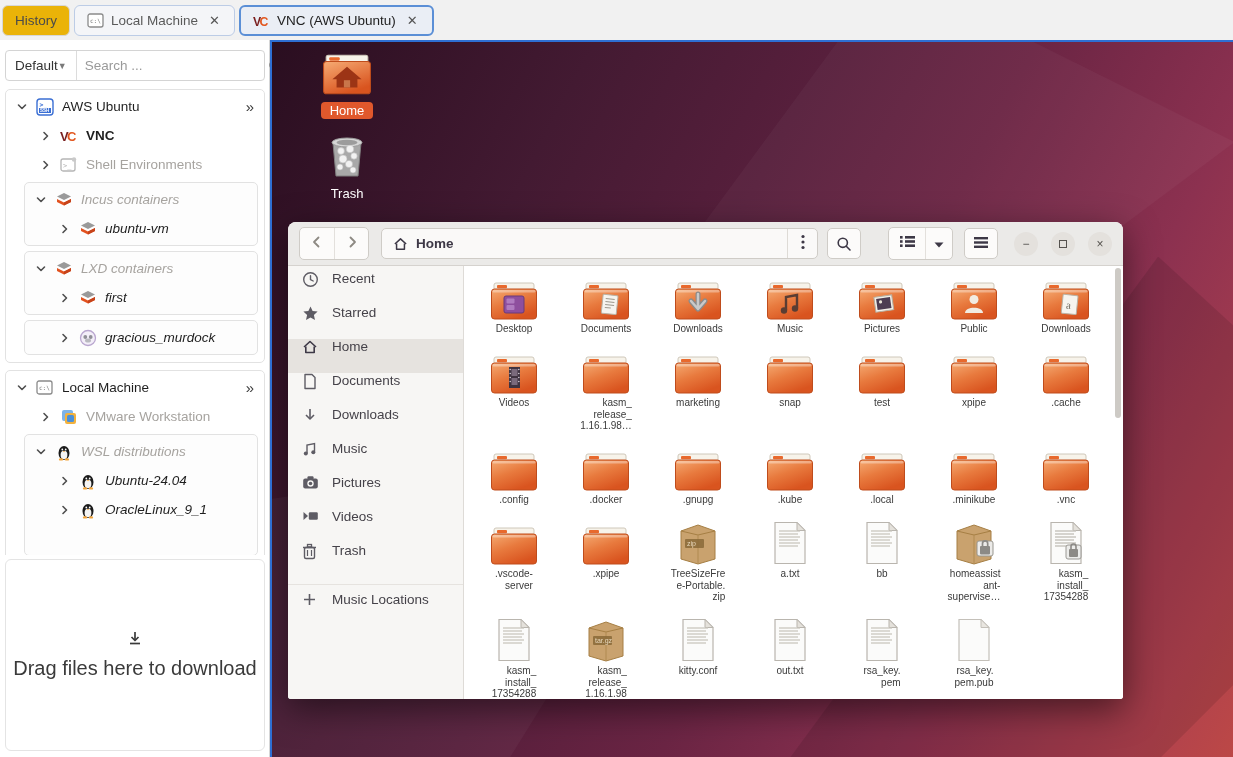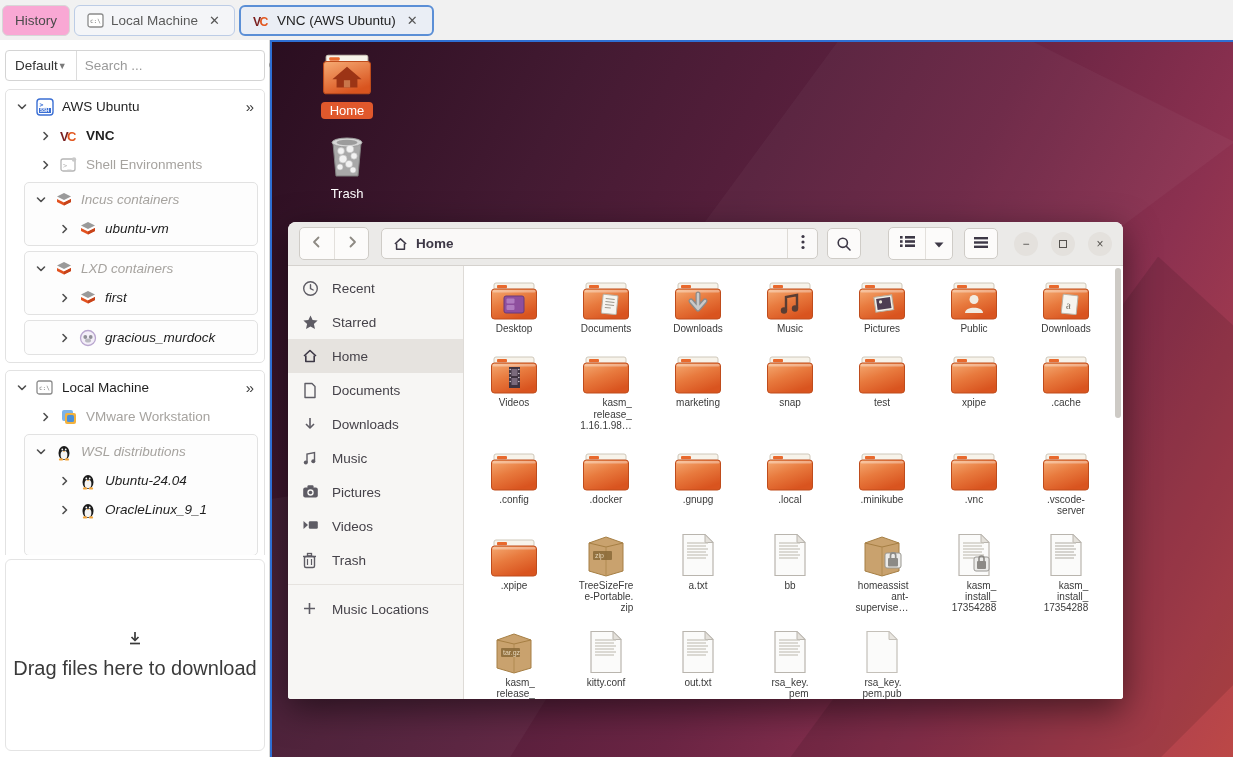--- a/index.html
+++ b/index.html
@@ -3,21 +3,21 @@
 <meta charset="utf-8">
 <style>
   * { margin:0; padding:0; box-sizing:border-box; }
   html,body { width:1233px; height:757px; overflow:hidden; }
   body { font-family:"Liberation Sans", sans-serif; background:#f1f1f1; position:relative; }
 
   
   .tabbar { position:absolute; left:0; top:0; width:100%; height:40px; background:#f1f1f1;
             display:flex; align-items:center; gap:4px; padding:0 2px; }
   .tab { height:31px; display:flex; align-items:center; gap:7px; padding:0 12px;
-         border:1px solid #d7d7d7; border-radius:6px; background:#f9a8d4; color:#4a4a4a;
+         border:1px solid #d7d7d7; border-radius:6px; background:#eab308; color:#4a4a4a;
          font-size:13.5px; cursor:pointer; }
   .tab.blueish { border-color:#bccce6; background:#f4f5f8; color:#5a5a5a; }
   .tab.active { border:2px solid #5b8fd6; background:#eaeef5; color:#222; }
   .tab .close { font-size:13px; color:#555; margin-left:2px; padding:0 2px; }
   .tab .ticon { width:17px; height:17px; display:inline-flex; }
 
   
   .sidebar { position:absolute; left:0; top:40px; width:270px; height:717px; background:#ffffff;
              border-right:1px solid #d6d6d6; }
   .filter-row { position:absolute; left:5px; top:10px; width:260px; height:31px;
@@ -89,21 +89,21 @@
   .viewsplit .seg.a { width:36px; }
   .viewsplit .seg.b { width:27px; border-left:1px solid #e3e0dc; }
   .hambtn { margin-left:11px; }
   .wincontrols { margin-left:16px; display:flex; gap:13px; }
   .wc { width:24px; height:24px; border-radius:50%; background:#e4e1dd; display:flex; align-items:center;
         justify-content:center; color:#55524e; font-size:12px; cursor:pointer; }
   .wc .sq { width:8px; height:8px; border:1.4px solid #55524e; }
 
   .fm-body { flex:1; display:flex; min-height:0; }
   .fm-side { width:176px; background:#f7f6f4; border-right:1px solid #dedbd7; padding-top:5px; flex:none; }
-  .fs-item { height:34px; display:flex; align-items:center; gap:13px; padding:0 14px;
+  .fs-item { height:34px; display:flex; gap:13px; padding:0 14px;
              font-size:13.5px; color:#454249; cursor:pointer; }
   .fs-item.selected { background:#e6e3df; }
   .fs-item .sicon { width:17px; height:17px; display:flex; flex:none; }
   .fs-div { height:1px; background:#e6e3df; margin:7px 0; }
 
   .fm-content { flex:1; position:relative; background:#fff; overflow:hidden; }
   .files { padding:6px 0 0 4px; display:grid; grid-template-columns:repeat(7,92px); row-gap:12px;
            justify-items:center; }
   .fcell { width:90px; display:flex; flex-direction:column; align-items:center; cursor:pointer; }
   .fcell .ficon { height:48px; display:flex; align-items:flex-end; }
@@ -959,20 +959,39 @@
     <rect x="2.5" y="8" width="43" height="2.5" rx="1.2" fill="rgba(255,255,255,0.35)"></rect>
 
   </svg>
               </div>
               <div class="flabel">.gnupg</div>
             </div>
             <div class="fcell">
               <div class="ficon">
                 <svg width="48" height="38" viewBox="0 0 48 38" xmlns="http://www.w3.org/2000/svg">
     <defs>
+                    <linearGradient id="fg17" x1="0" y1="0" x2="0.55" y2="1">
+      <stop offset="0" stop-color="#f5aa72"></stop>
+                      <stop offset="0.5" stop-color="#e87a3e"></stop>
+                      <stop offset="1" stop-color="#d9541f"></stop>
+    </linearGradient>
+                  </defs>
+    <rect x="4" y="1" width="40" height="10" rx="2" fill="#f7f3ea" stroke="#cfc8ba" stroke-width="1"></rect>
+    <rect x="7" y="3" width="10" height="3.2" rx="1" fill="#e8692d"></rect>
+    <rect x="1.5" y="7" width="45" height="30" rx="3" fill="url(#fg17)" stroke="#bf4c1c" stroke-width="1"></rect>
+    <rect x="2.5" y="8" width="43" height="2.5" rx="1.2" fill="rgba(255,255,255,0.35)"></rect>
+
+  </svg>
+              </div>
+              <div class="flabel">.kube</div>
+            </div>
+            <div class="fcell">
+              <div class="ficon">
+                <svg width="48" height="38" viewBox="0 0 48 38" xmlns="http://www.w3.org/2000/svg">
+    <defs>
                     <linearGradient id="fg18" x1="0" y1="0" x2="0.55" y2="1">
       <stop offset="0" stop-color="#f5aa72"></stop>
                       <stop offset="0.5" stop-color="#e87a3e"></stop>
                       <stop offset="1" stop-color="#d9541f"></stop>
     </linearGradient>
                   </defs>
     <rect x="4" y="1" width="40" height="10" rx="2" fill="#f7f3ea" stroke="#cfc8ba" stroke-width="1"></rect>
     <rect x="7" y="3" width="10" height="3.2" rx="1" fill="#e8692d"></rect>
     <rect x="1.5" y="7" width="45" height="30" rx="3" fill="url(#fg18)" stroke="#bf4c1c" stroke-width="1"></rect>
     <rect x="2.5" y="8" width="43" height="2.5" rx="1.2" fill="rgba(255,255,255,0.35)"></rect>

